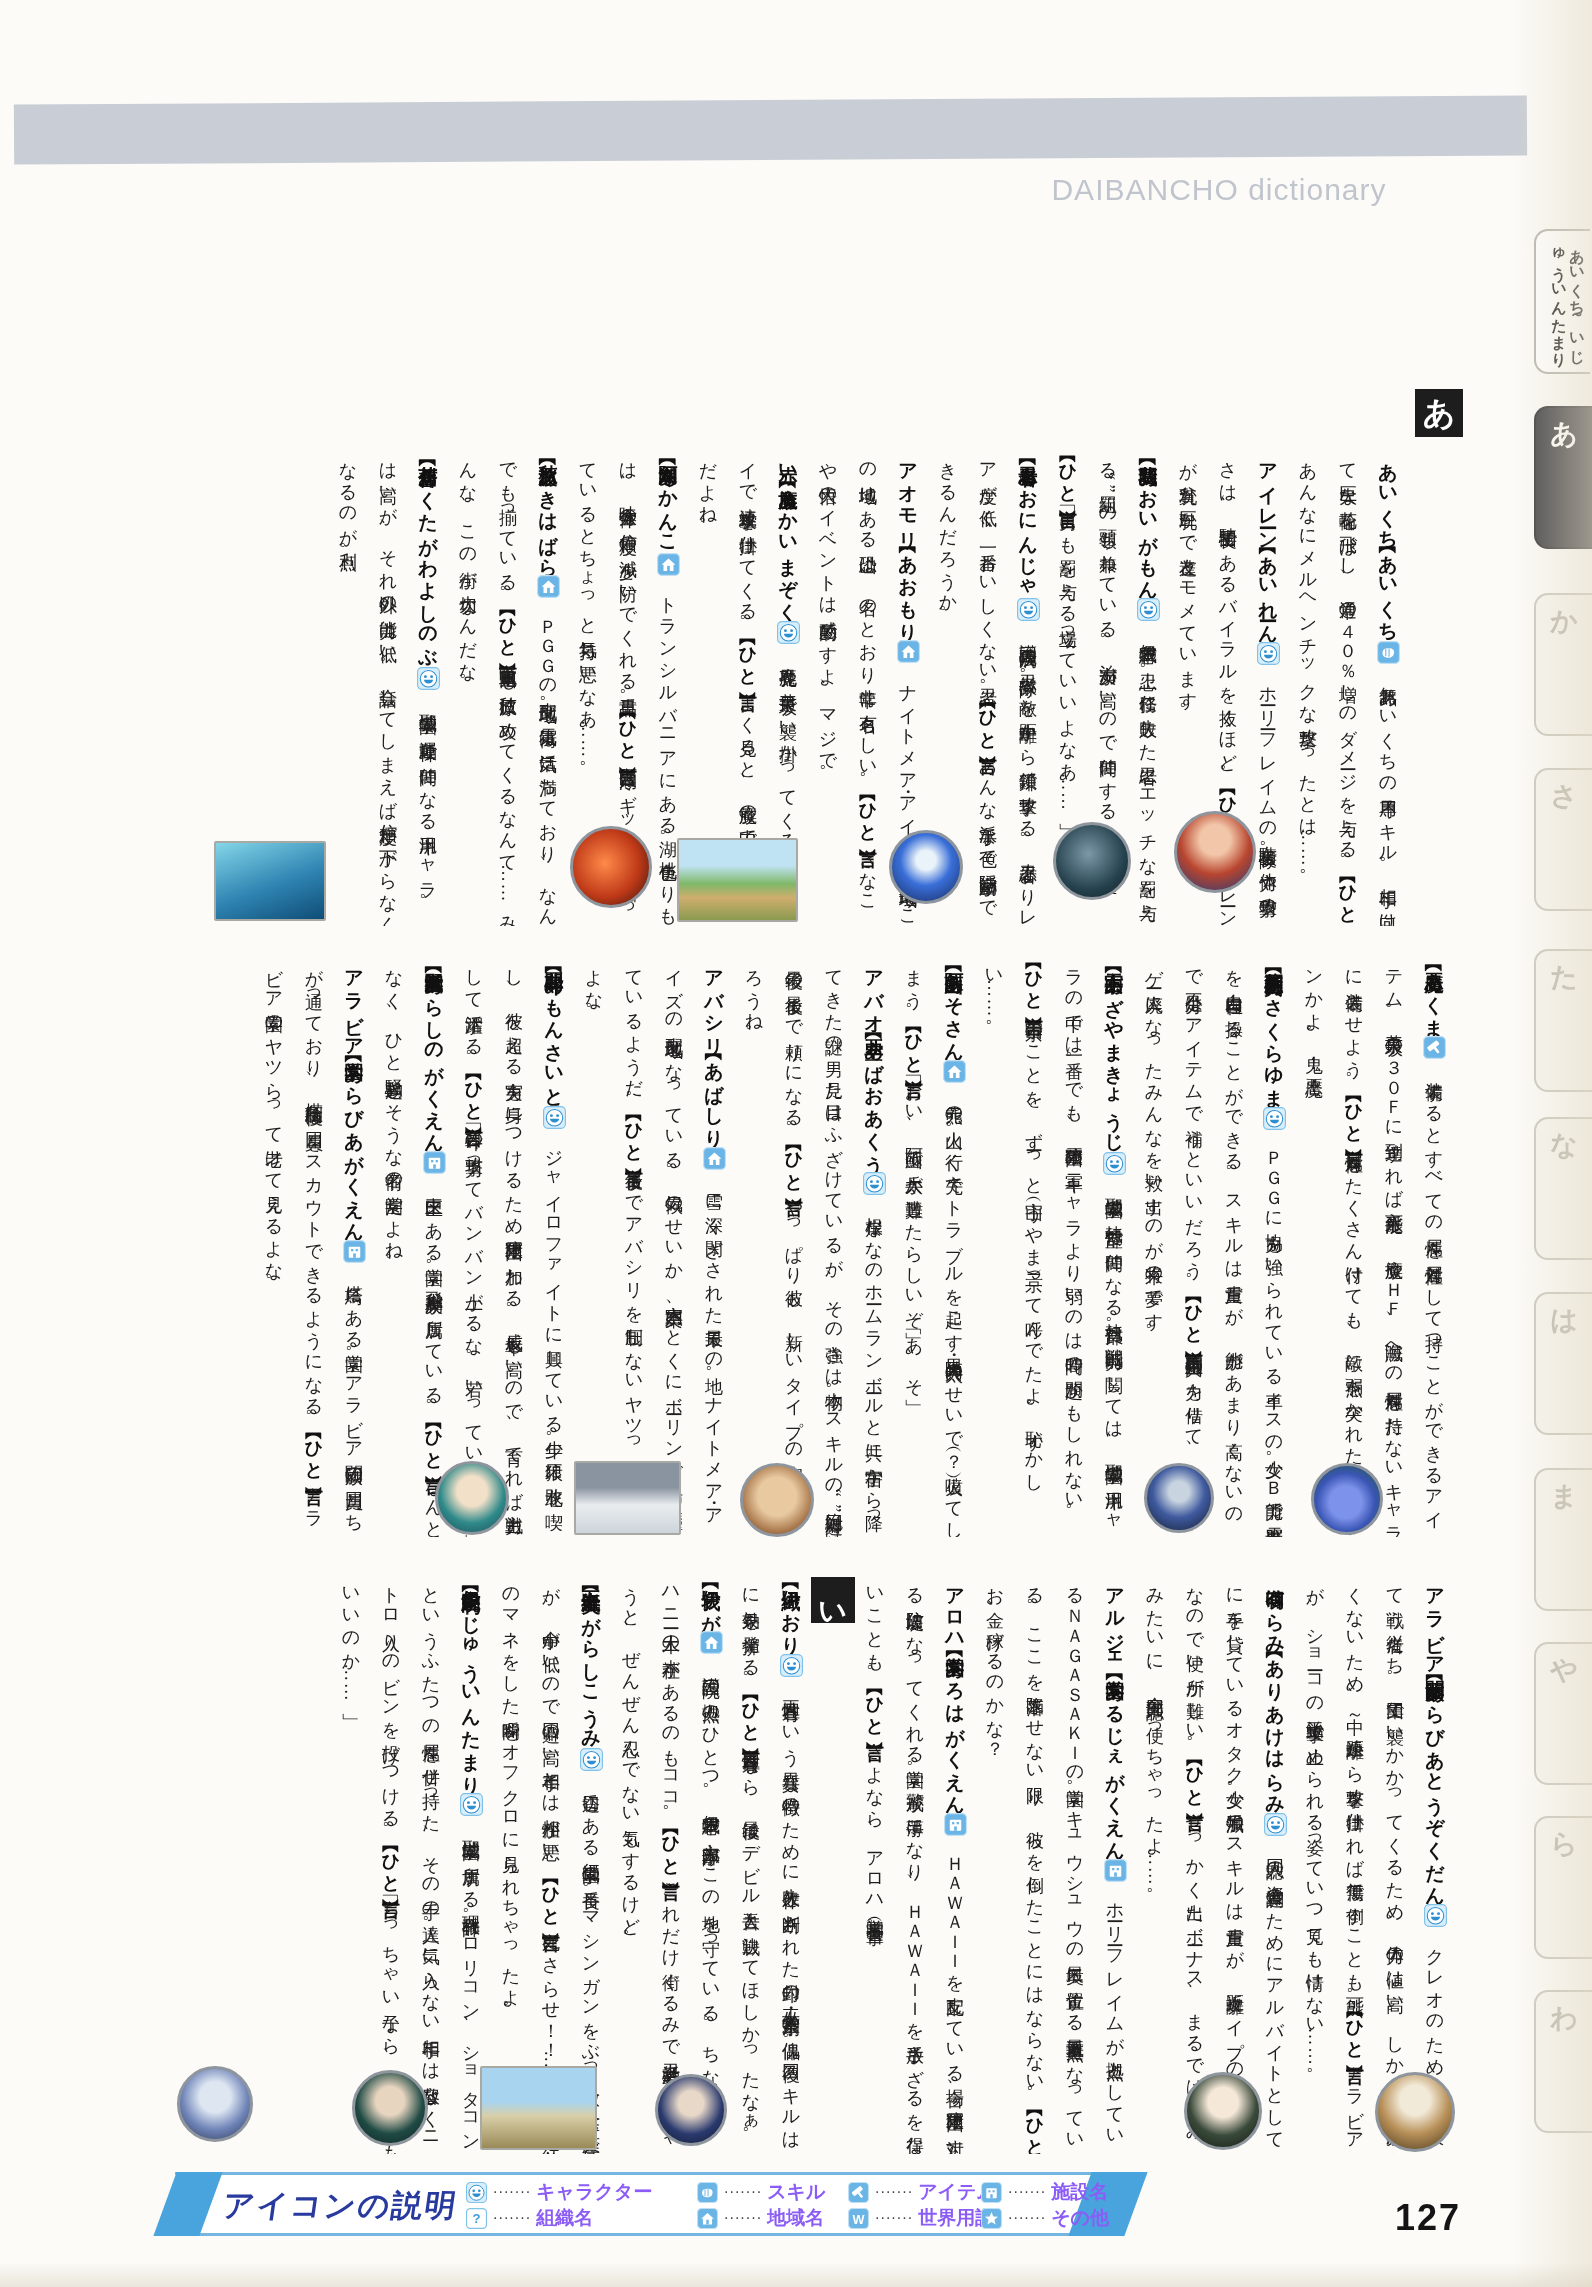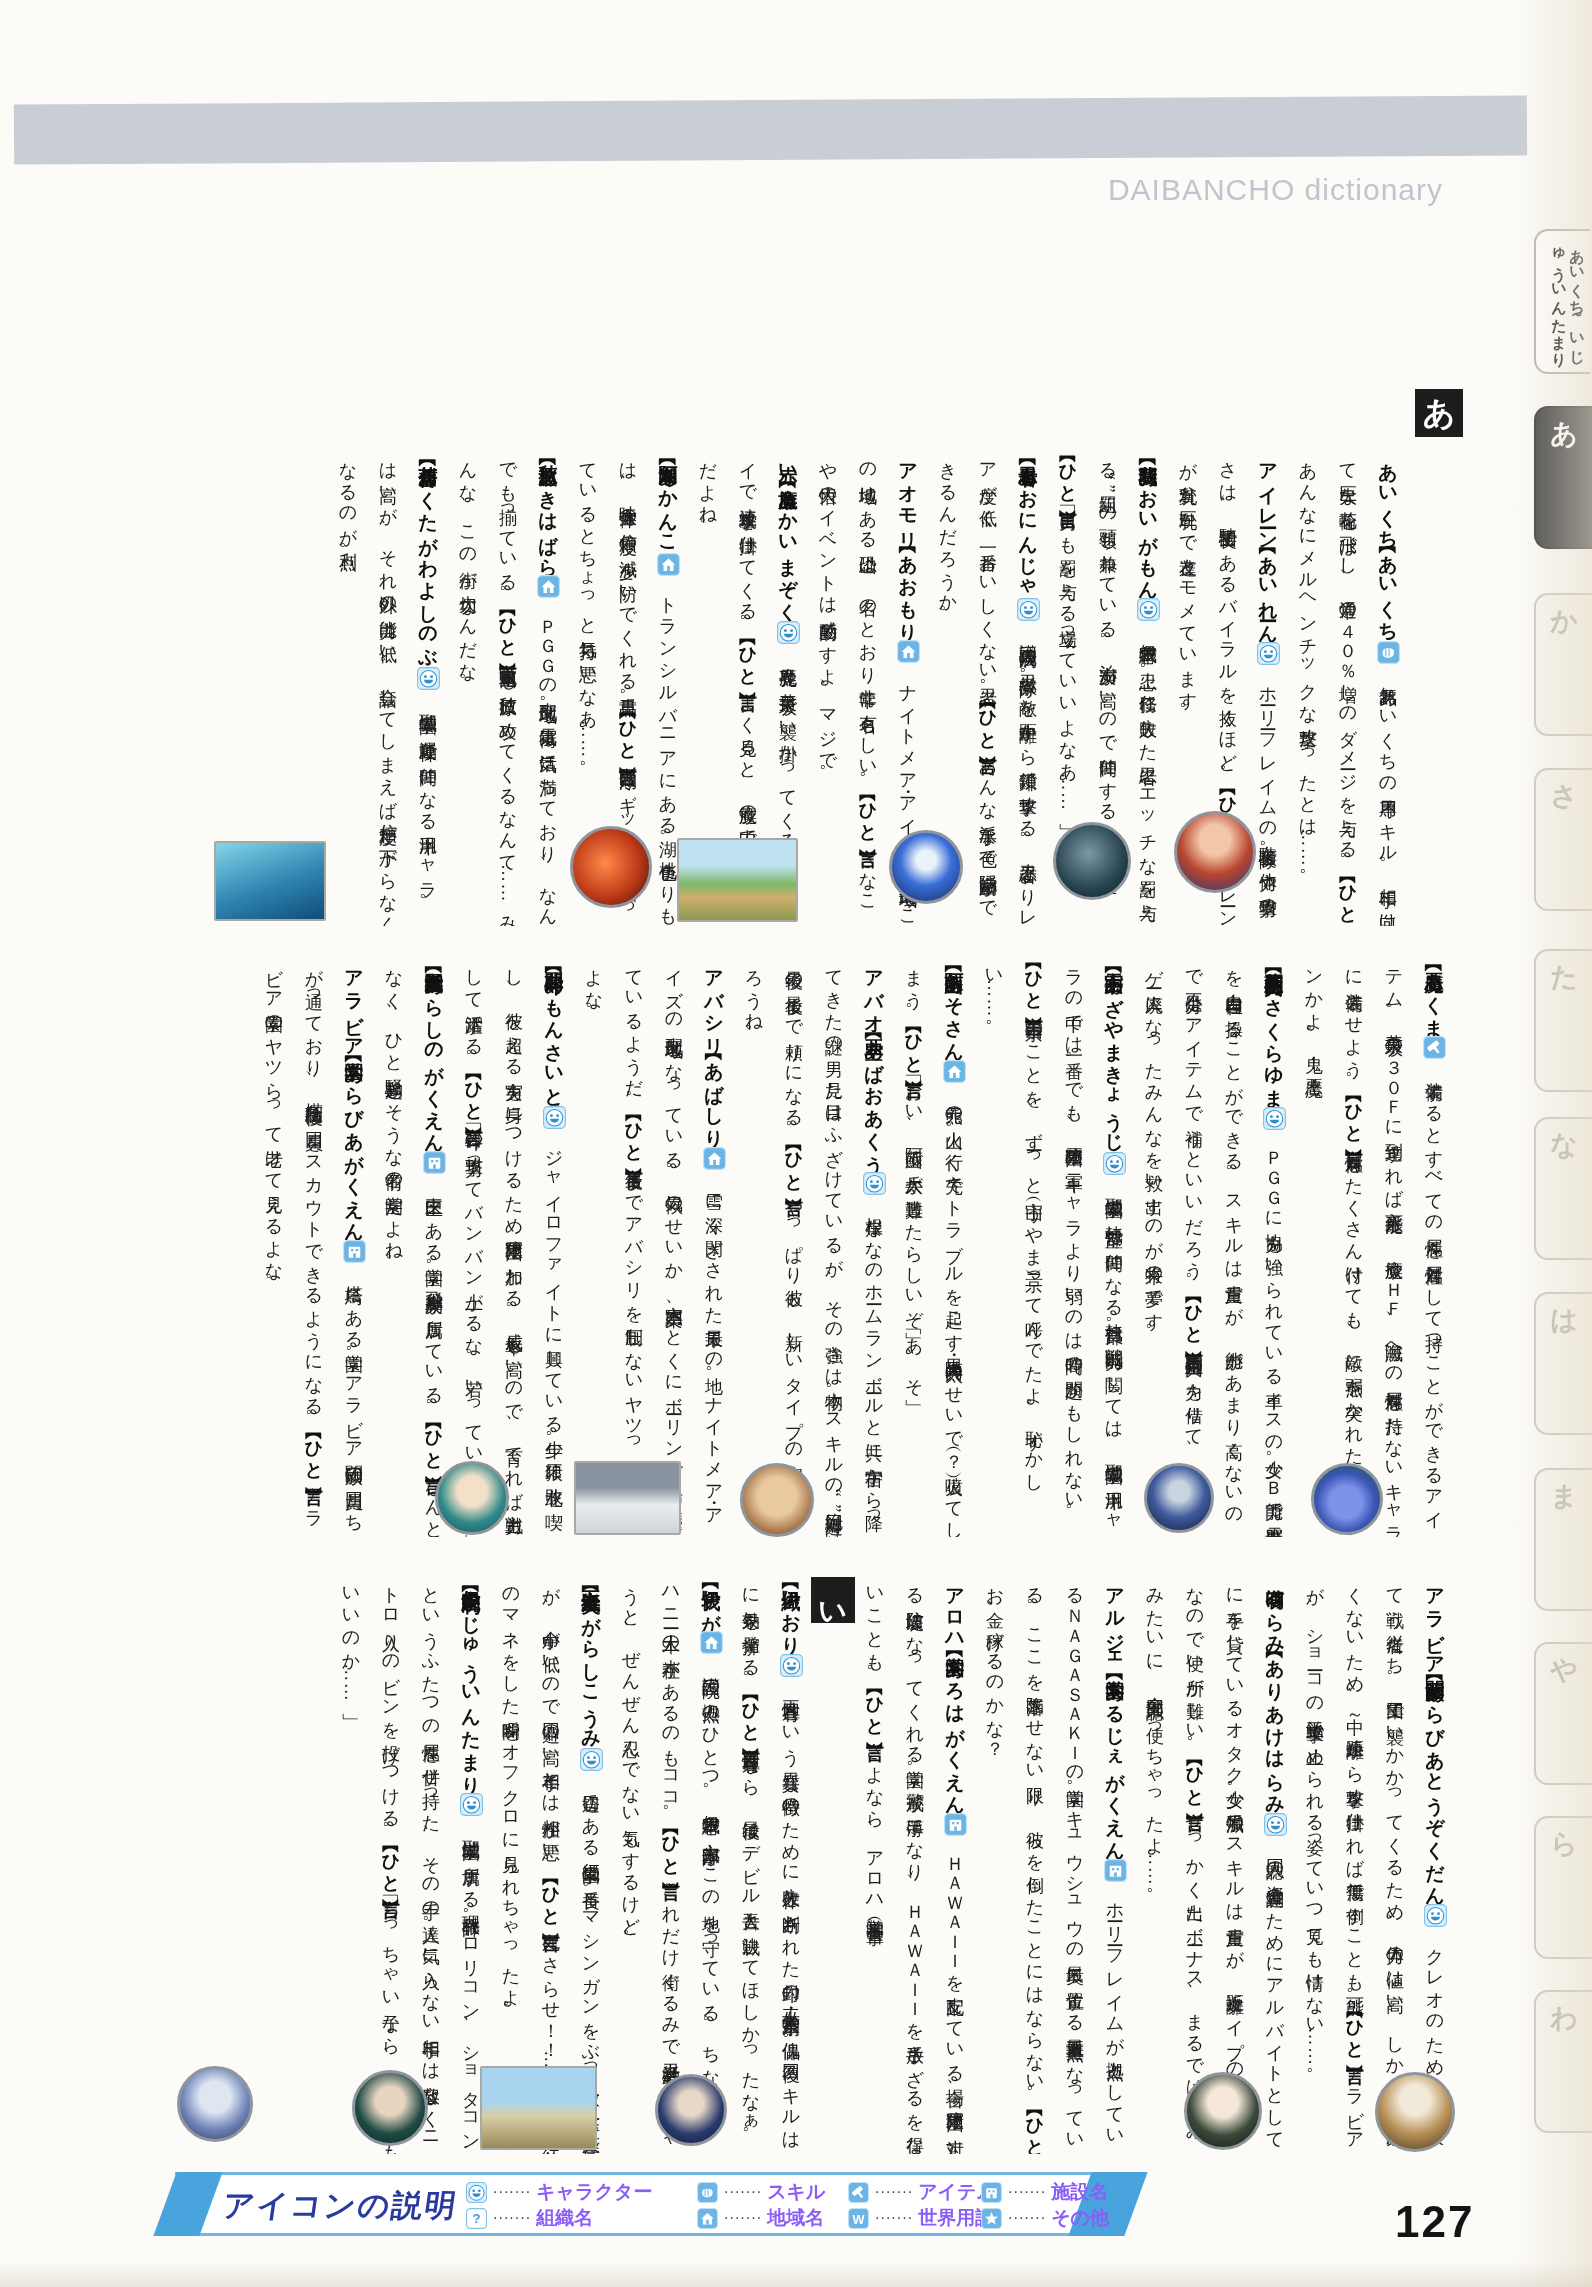--- a/index.html
+++ b/index.html
@@ -4,21 +4,21 @@
 <style>
   html,body{margin:0;padding:0;background:#e9e7e2;}
   .page{position:relative;width:1592px;height:2288px;background:#fcfbf8;overflow:hidden;
         font-family:"Liberation Serif","DejaVu Serif",serif;color:#222;}
   .scan-edge{position:absolute;right:0;top:0;width:80px;height:100%;
         background:linear-gradient(to right,rgba(233,226,210,0),rgba(228,219,198,.55));}
   .scan-bottom{position:absolute;left:0;bottom:0;width:100%;height:26px;
         background:linear-gradient(to bottom,rgba(220,214,200,0),rgba(214,206,188,.5));}
   .topbar{position:absolute;left:14px;top:100px;width:1513px;height:60px;background:#c9cdd5;
         transform:rotate(-.35deg);}
-  .header-title{position:absolute;top:173px;left:995px;width:448px;text-align:right;
+  .header-title{position:absolute;top:173px;left:995px;width:448px;text-align:center;
         font-family:"Liberation Sans","DejaVu Sans",sans-serif;font-size:30px;color:#c0c5cd;letter-spacing:1px;}
   
   .tab-rail{position:absolute;left:1532px;top:0;width:60px;height:2288px;}
   .range-tab{position:absolute;left:2px;top:229px;width:56px;height:145px;background:#fff;
         border:2px solid #b9b6ae;border-right:none;border-radius:14px 0 0 14px;
         writing-mode:vertical-rl;font-family:"Liberation Sans",sans-serif;font-weight:bold;
         font-size:15px;line-height:1.2;color:#222;padding:8px 4px 4px 4px;box-sizing:border-box;}
   .itab{position:absolute;left:2px;width:58px;height:143px;border-radius:14px 0 0 14px;
         background:#f8f6f1;border:2px solid #ccc9c0;border-right:none;box-sizing:border-box;
         font-family:"Liberation Sans",sans-serif;font-weight:bold;font-size:27px;color:#bdbab0;
@@ -73,21 +73,21 @@
   .legend-title{position:absolute;left:48px;top:10px;font-family:"Liberation Sans",sans-serif;
         font-weight:bold;font-size:31px;color:#283a9e;transform:skewX(-8deg);letter-spacing:2px;z-index:7;}
   .legend-items{position:absolute;left:291px;top:4px;width:637px;height:54px;display:grid;
         grid-template-columns:231px 151px 133px 121px;grid-template-rows:26px 26px;align-items:center;z-index:7;}
   .legend-item{display:flex;align-items:center;white-space:nowrap;}
   .legend-item .cicon{width:21px;height:21px;margin:0;}
   .legend-item .cicon svg{width:21px;height:21px;}
   .dots{font-size:14px;color:#444;margin:0 5px 0 6px;letter-spacing:1px;font-family:"DejaVu Sans",sans-serif;}
   .llabel{font-family:"Liberation Sans",sans-serif;font-weight:bold;font-size:19px;color:#8b5cf6;}
   .page-number{position:absolute;left:1395px;top:2197px;font-family:"Liberation Sans",sans-serif;
-        font-weight:bold;font-size:44px;color:#141414;letter-spacing:2px;}
+        font-weight:bold;font-size:36px;color:#141414;letter-spacing:2px;}
 </style>
 </head>
 <body>
 
 <div class="page">
   <div class="topbar"></div>
   <div class="header-title">DAIBANCHO dictionary</div>
 
   <div class="tab-rail" id="tabRail">
     <div class="range-tab">

